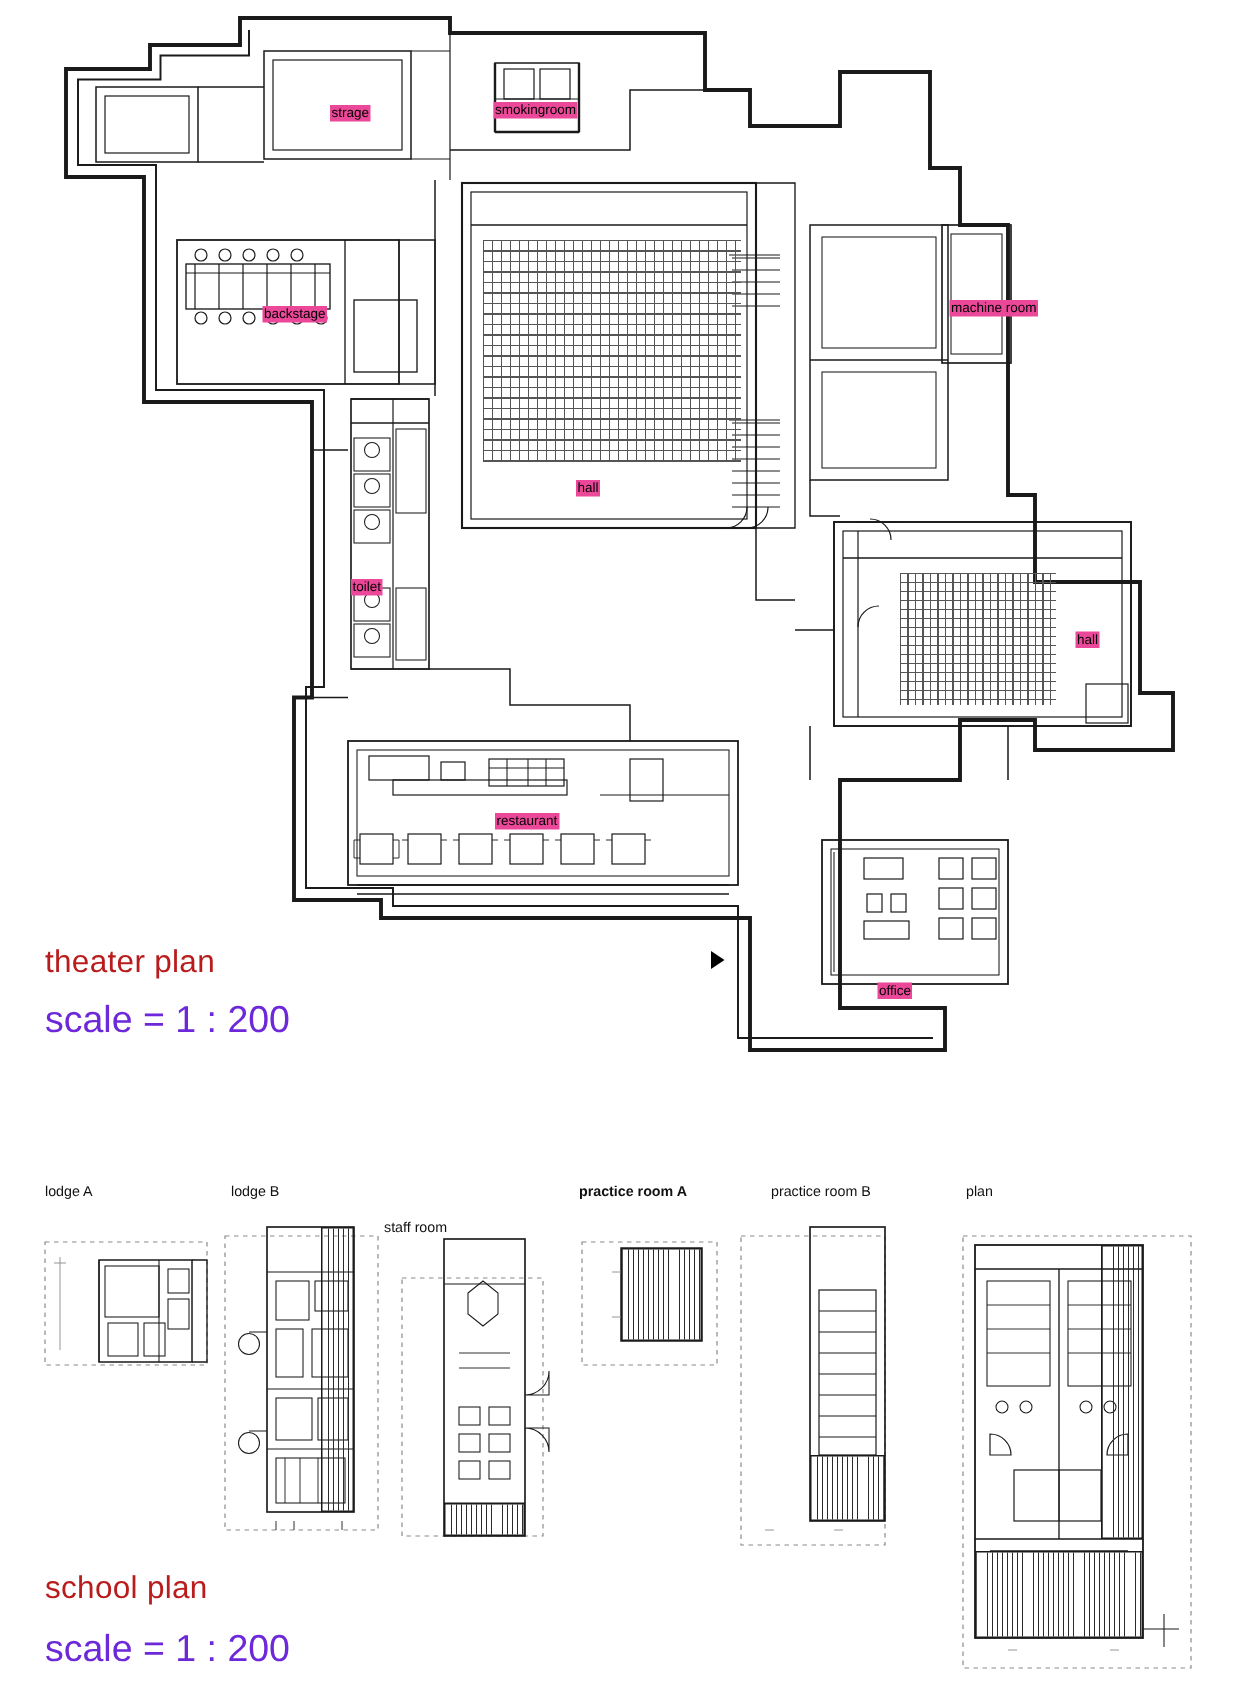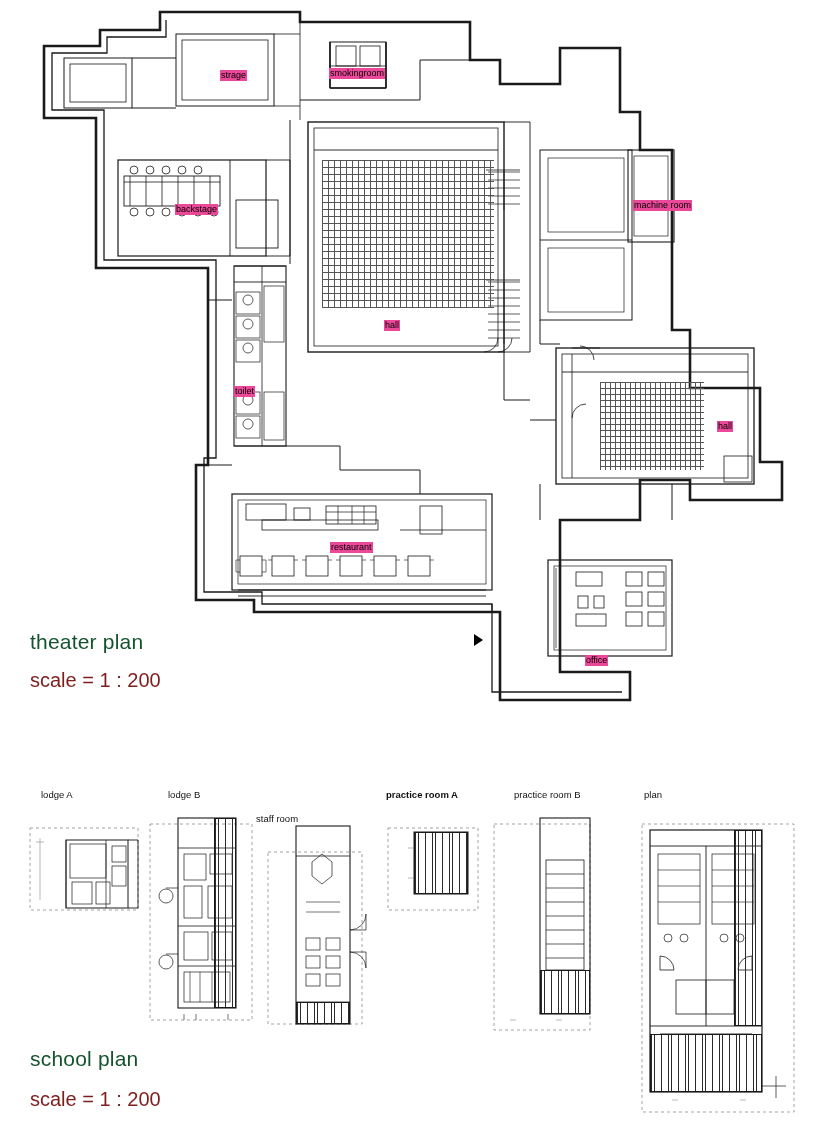--- a/index.html
+++ b/index.html
@@ -50,28 +50,28 @@
     color: #000;
     white-space: nowrap;
     background: #ec4899;
     padding: 0 1px;
   }
   .plan-title {
     position: absolute;
     font-size: 21px;
     line-height: 26px;
     letter-spacing: 0.2px;
-    color: #14532d;
+    color: #b91c1c;
     white-space: nowrap;
   }
   .plan-scale {
     position: absolute;
-    font-size: 20px;
+    font-size: 25px;
     line-height: 24px;
-    color: #7f1d1d;
+    color: #6d28d9;
     white-space: nowrap;
   }
   .unit-label {
     position: absolute;
     font-size: 9.5px;
     line-height: 12px;
     color: #111;
     white-space: nowrap;
   }
   .tri {
@@ -269,22 +269,22 @@
 
   <div class="seats" style="left:322px; top:160px; width:172px; height:148px;"></div>
 
   <div class="seats small" style="left:600px; top:382px; width:104px; height:88px;"></div>
 
   <div class="tri" style="left:474px; top:634px;"></div>
 
   <div class="plan-title" style="left:30px; top:629px;">theater plan</div>
   <div class="plan-scale" style="left:30px; top:668px;">scale = 1 : 200</div>
 
-  <div class="unit-label" style="left:41px; top:789px;">lodge  A</div>
-  <div class="unit-label" style="left:168px; top:789px;text-align:right;">lodge  B</div>
+  <div class="unit-label" style="left:30px; top:789px;">lodge  A</div>
+  <div class="unit-label" style="left:154px; top:789px;text-align:right;">lodge  B</div>
   <div class="unit-label" style="left:256px; top:789px;margin-top:24px;">staff room</div>
   <div class="unit-label" style="left:386px; top:789px;font-weight:bold;">practice room A</div>
   <div class="unit-label" style="left:494px; top:789px;padding-left:20px;">practice room B</div>
   <div class="unit-label" style="left:644px; top:789px;">plan</div>
 
   <svg class="overlay" style="top:0;" width="832" height="1128">
     <g fill="none" stroke="#1a1a1a">
 
       <rect x="30" y="828" width="108" height="82" stroke-width="0.8" stroke="#8a8a8a" stroke-dasharray="3 3"></rect>
       <rect x="66" y="840" width="62" height="68" stroke-width="1"></rect>

